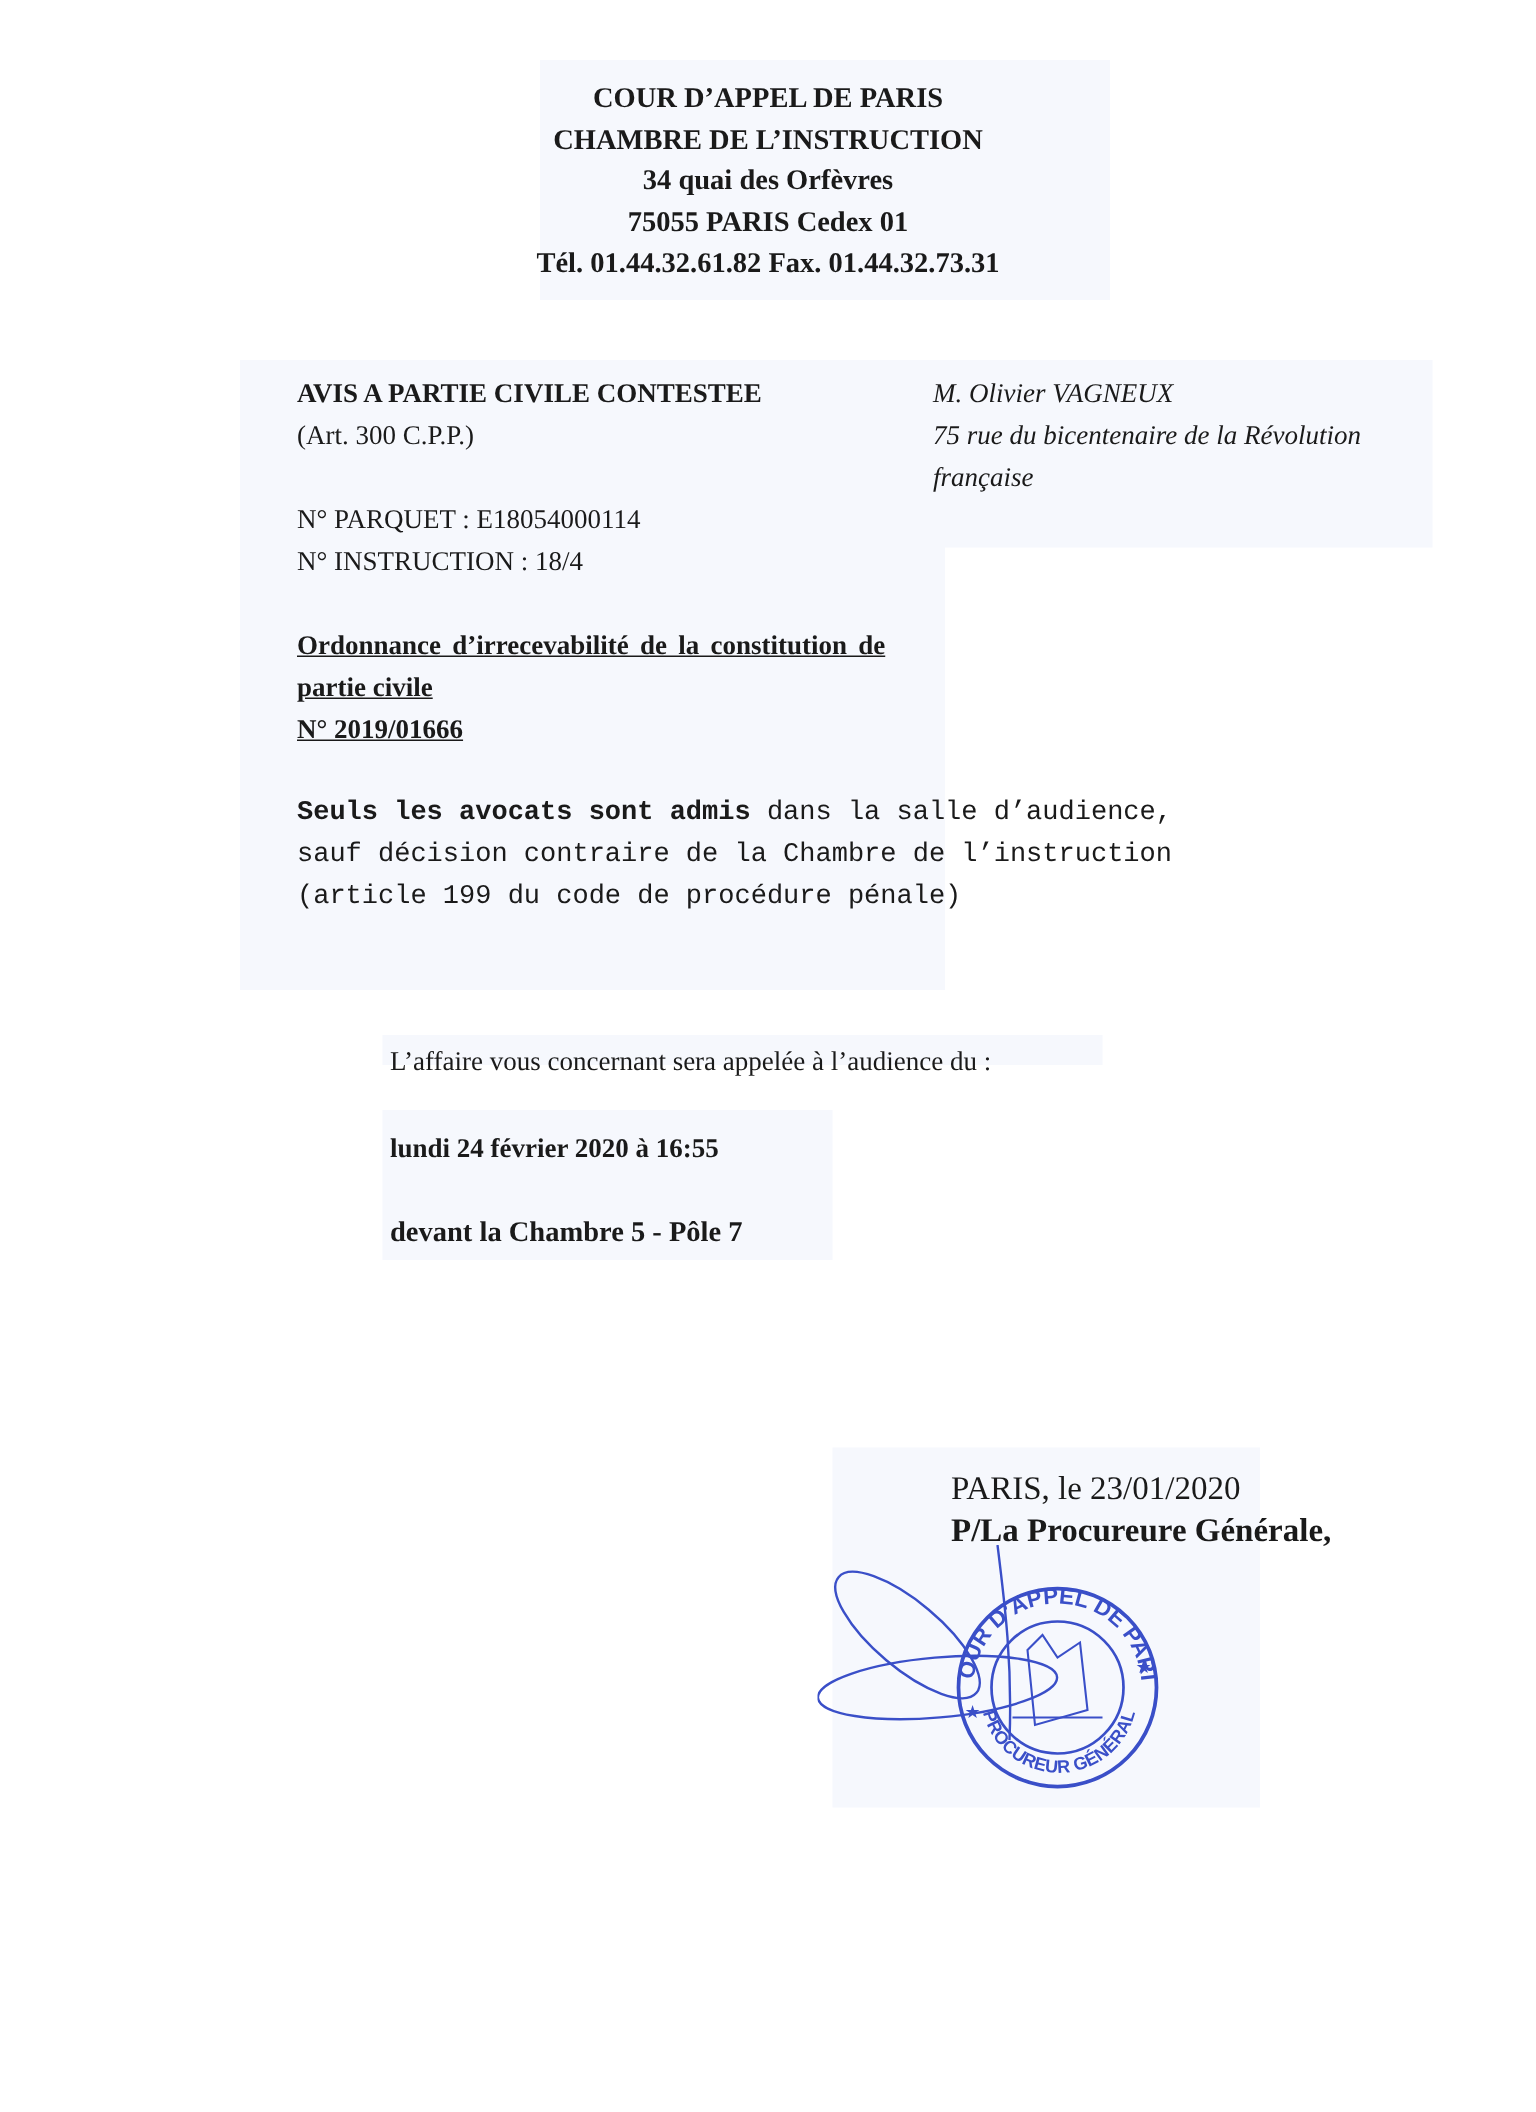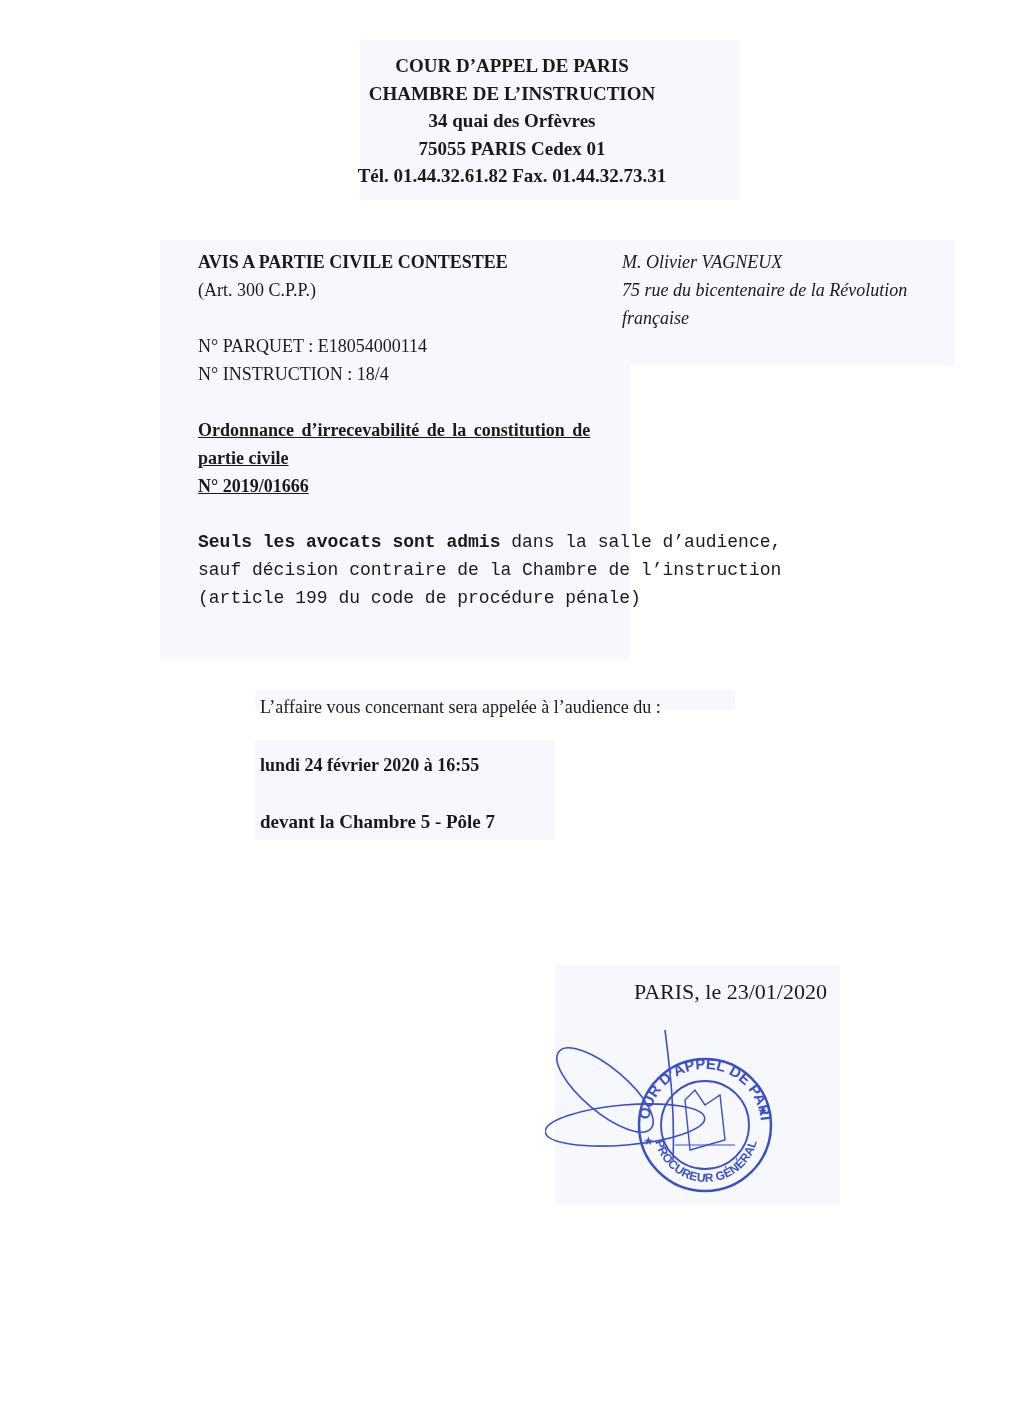--- a/index.html
+++ b/index.html
@@ -61,20 +61,21 @@
   <div>sauf décision contraire de la Chambre de l’instruction</div>
   <div>(article 199 du code de procédure pénale)</div>
 </div>
 
 <div class="abs" style="left:260px;top:697px;font-size:18px;">L’affaire vous concernant  sera appelée à l’audience du :</div>
 <div class="abs bold" style="left:260px;top:755px;font-size:18px;">lundi 24 février 2020 à 16:55</div>
 <div class="abs bold" style="left:260px;top:811px;font-size:19px;">devant la Chambre 5 - Pôle 7</div>
 
 <div class="abs" style="left:594px;top:978px;font-size:22px;line-height:28px;margin-left:40px;">
   <div>PARIS, le 23/01/2020</div>
+  <div class="bold">P/La Procureure Générale,</div>
 </div>
 
 <svg class="stamp" width="260" height="170" viewBox="0 0 260 170">
   <g fill="none" stroke="#3a4fc8" stroke-width="1.6">
     <ellipse cx="60" cy="60" rx="60" ry="22" transform="rotate(40 60 60)"></ellipse>
     <ellipse cx="80" cy="95" rx="80" ry="20" transform="rotate(-5 80 95)"></ellipse>
     <path d="M120 0 C125 40, 130 80, 128 130"></path>
     <circle cx="160" cy="95" r="66" stroke-width="2.5"></circle>
     <circle cx="160" cy="95" r="44" stroke-width="1.8"></circle>
     <path d="M140 70 L150 60 L160 75 L175 65 L180 110 L145 120 Z" stroke-width="1.4"></path>

